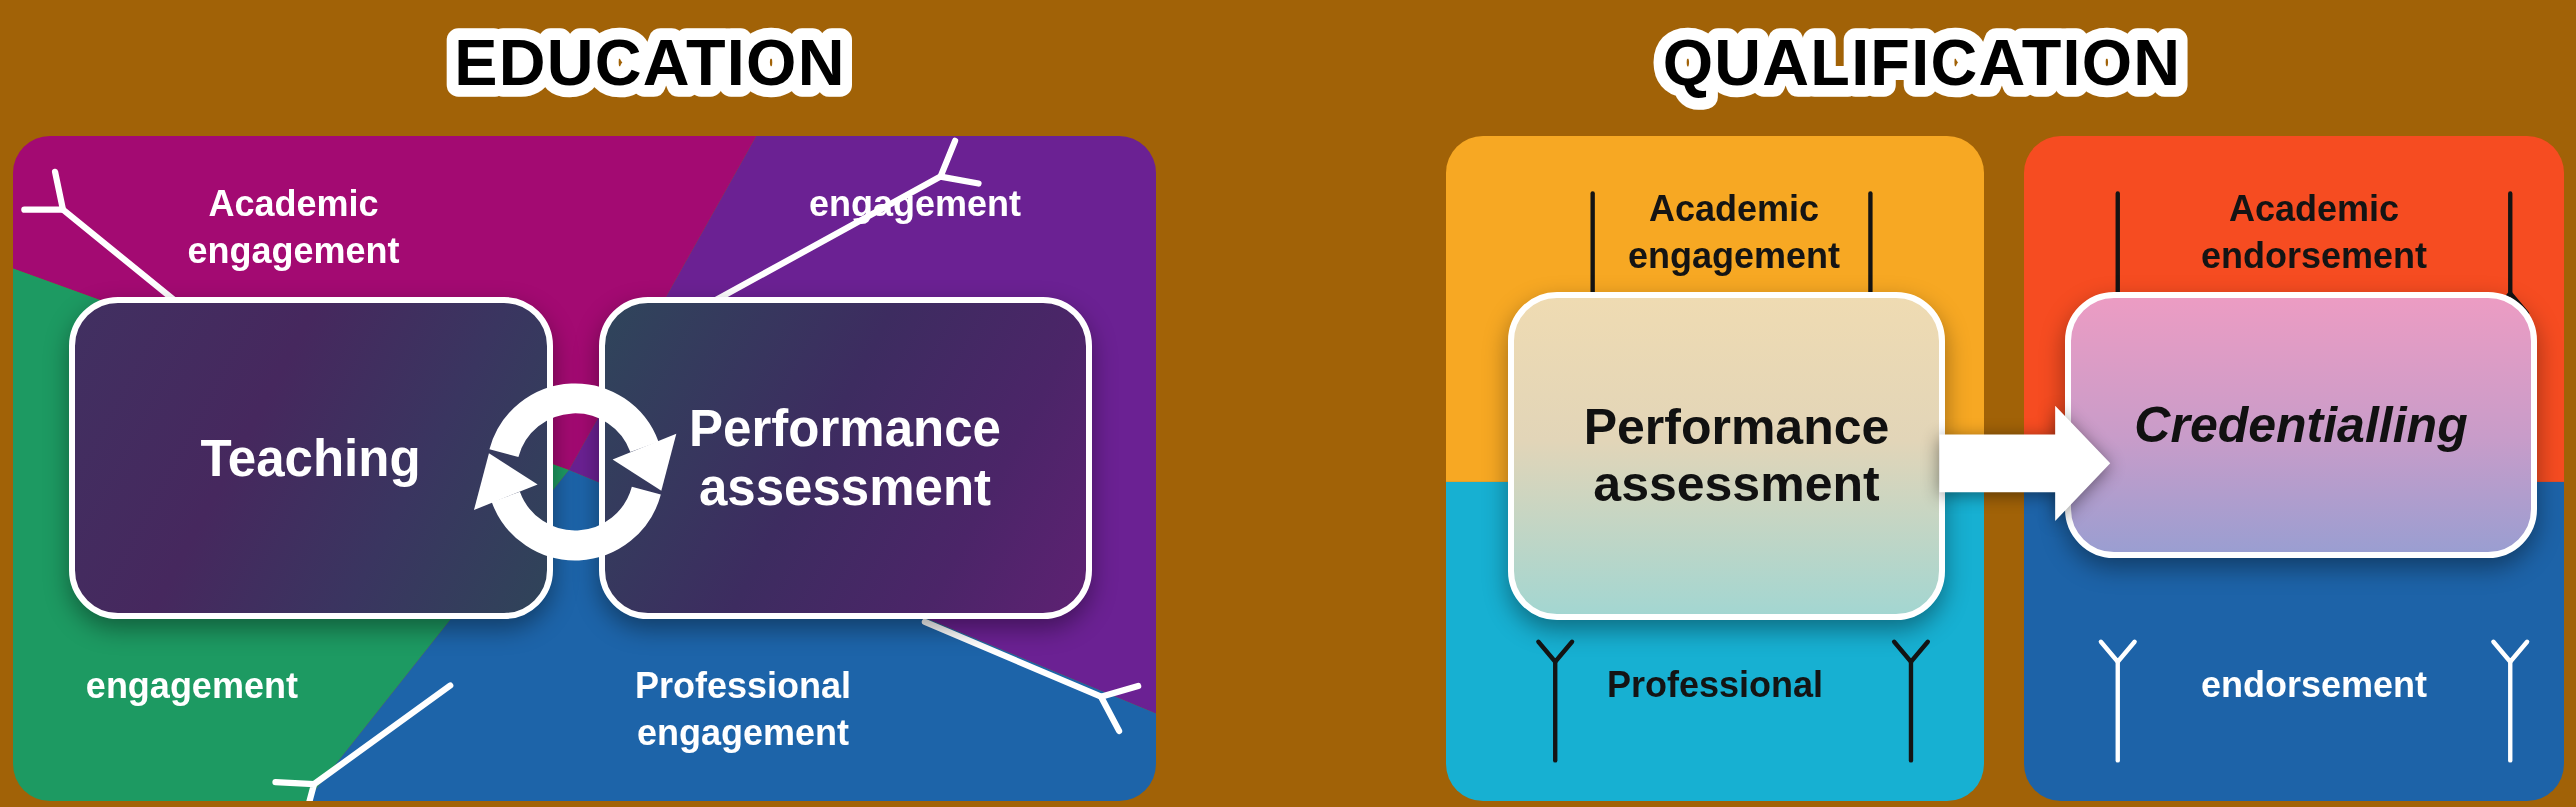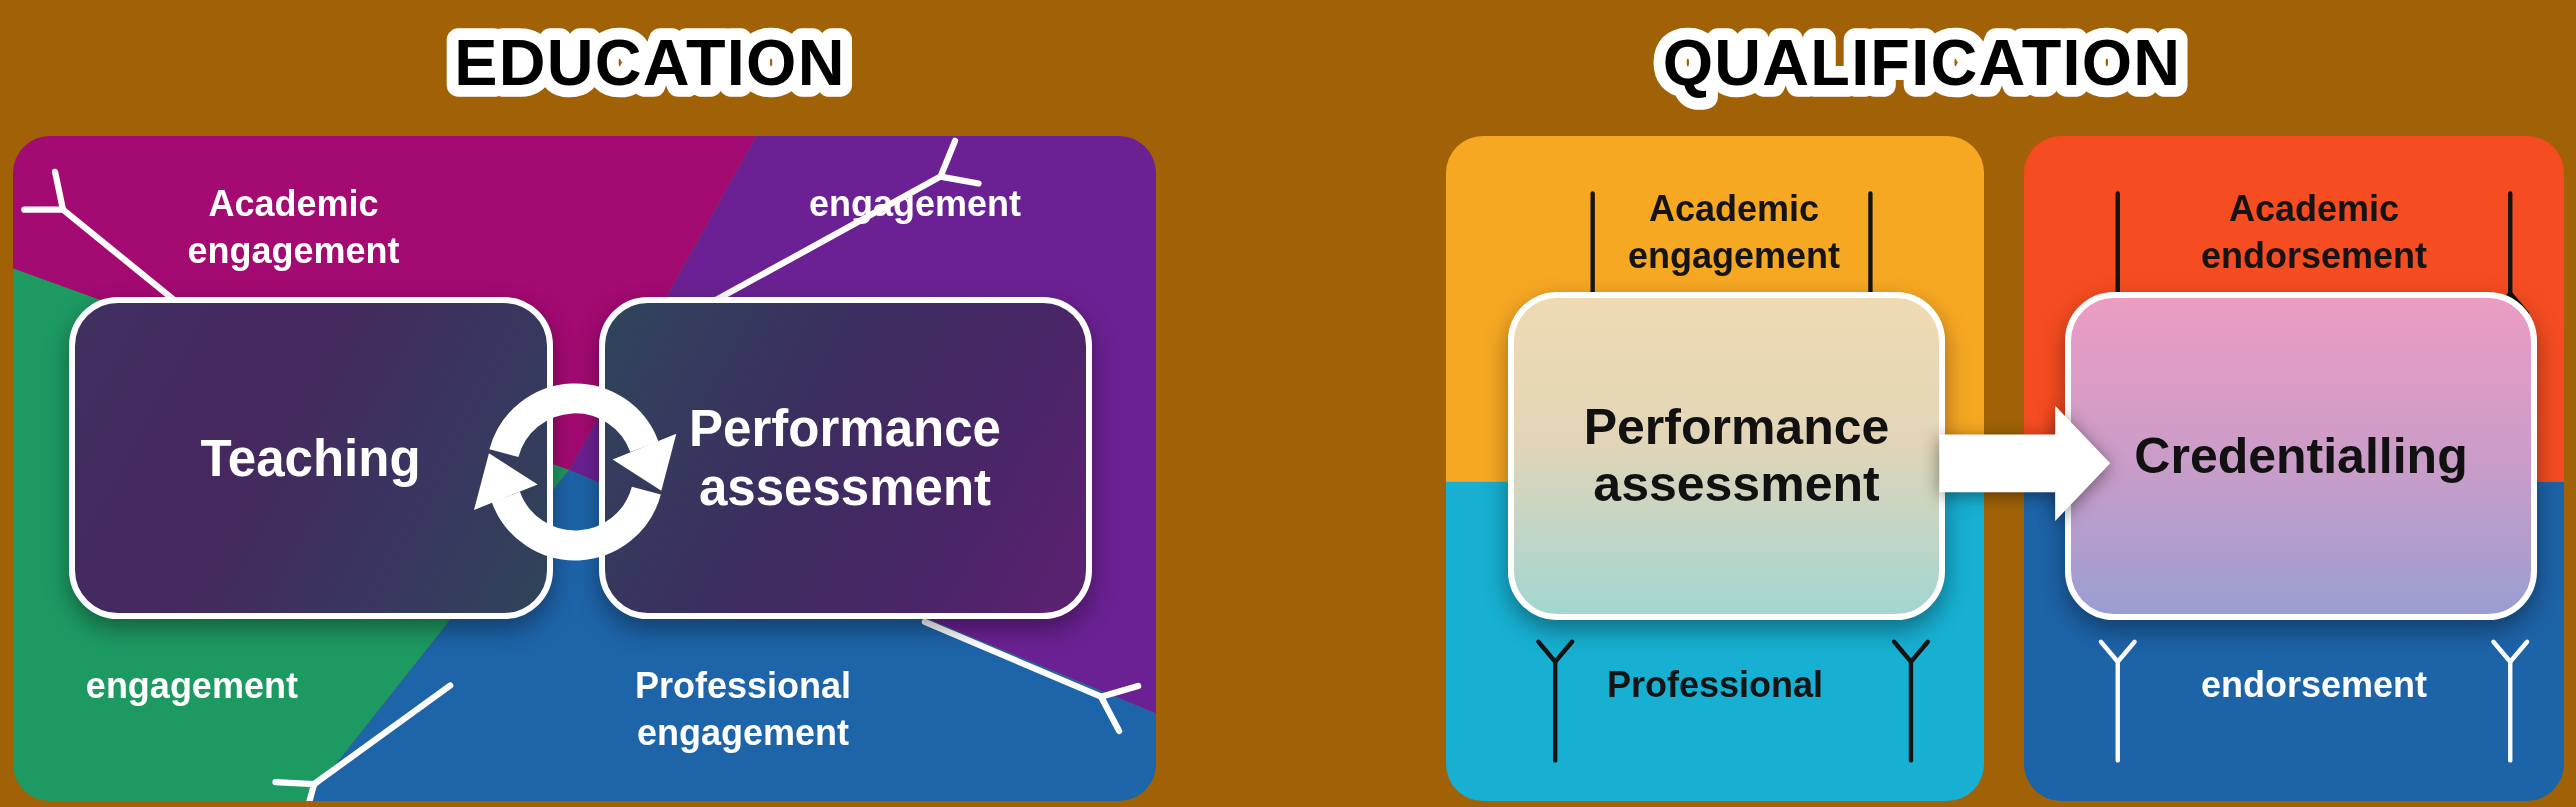--- a/index.html
+++ b/index.html
@@ -27,22 +27,22 @@
       display:flex;align-items:center;justify-content:center;text-align:center;
       box-shadow:0 10px 25px rgba(0,0,0,.38);z-index:3;}
   .node-box .node-label{font-weight:bold;}
   #teaching-box{left:56px;top:161px;width:484px;height:322px;
       background:linear-gradient(118deg,#413061 0%,#46285E 38%,#3A3560 68%,#2F4459 100%);}
   #relational-box{left:586px;top:161px;width:493px;height:322px;
       background:linear-gradient(118deg,#2F455B 0%,#3D2C60 45%,#4B2568 75%,#5E2173 100%);}
   #teaching-box .node-label,#relational-box .node-label{color:#fff;font-size:51px;line-height:59px;}
   #performance-box{left:62px;top:156px;width:437px;height:328px;
       background:linear-gradient(180deg,#EFDBB2 0%,#E2D5B8 45%,#A3D6D1 100%);padding-left:20px;}
-  #credentialling-box{left:41px;top:156px;width:472px;height:328px;
-      background:linear-gradient(180deg,#EC9CC3 0%,#C89CC9 55%,#9A9ED1 100%);}
+  #credentialling-box{left:41px;top:156px;width:472px;height:266px;
+      background:linear-gradient(180deg,#EC9CC3 0%,#C89CC9 55%,#9A9ED1 100%);font-style:italic;}
   #performance-box .node-label,#credentialling-box .node-label{color:#111;font-size:50px;line-height:57px;}
 
   
   .zone-label{position:absolute;text-align:center;font-size:36px;line-height:47px;
       font-weight:700;z-index:4;}
   .zone-label.white{color:#fff;}
   .zone-label.dark{color:#141414;}
 
   .overlay-svg{position:absolute;inset:0;width:100%;height:100%;z-index:5;pointer-events:none;}
 

